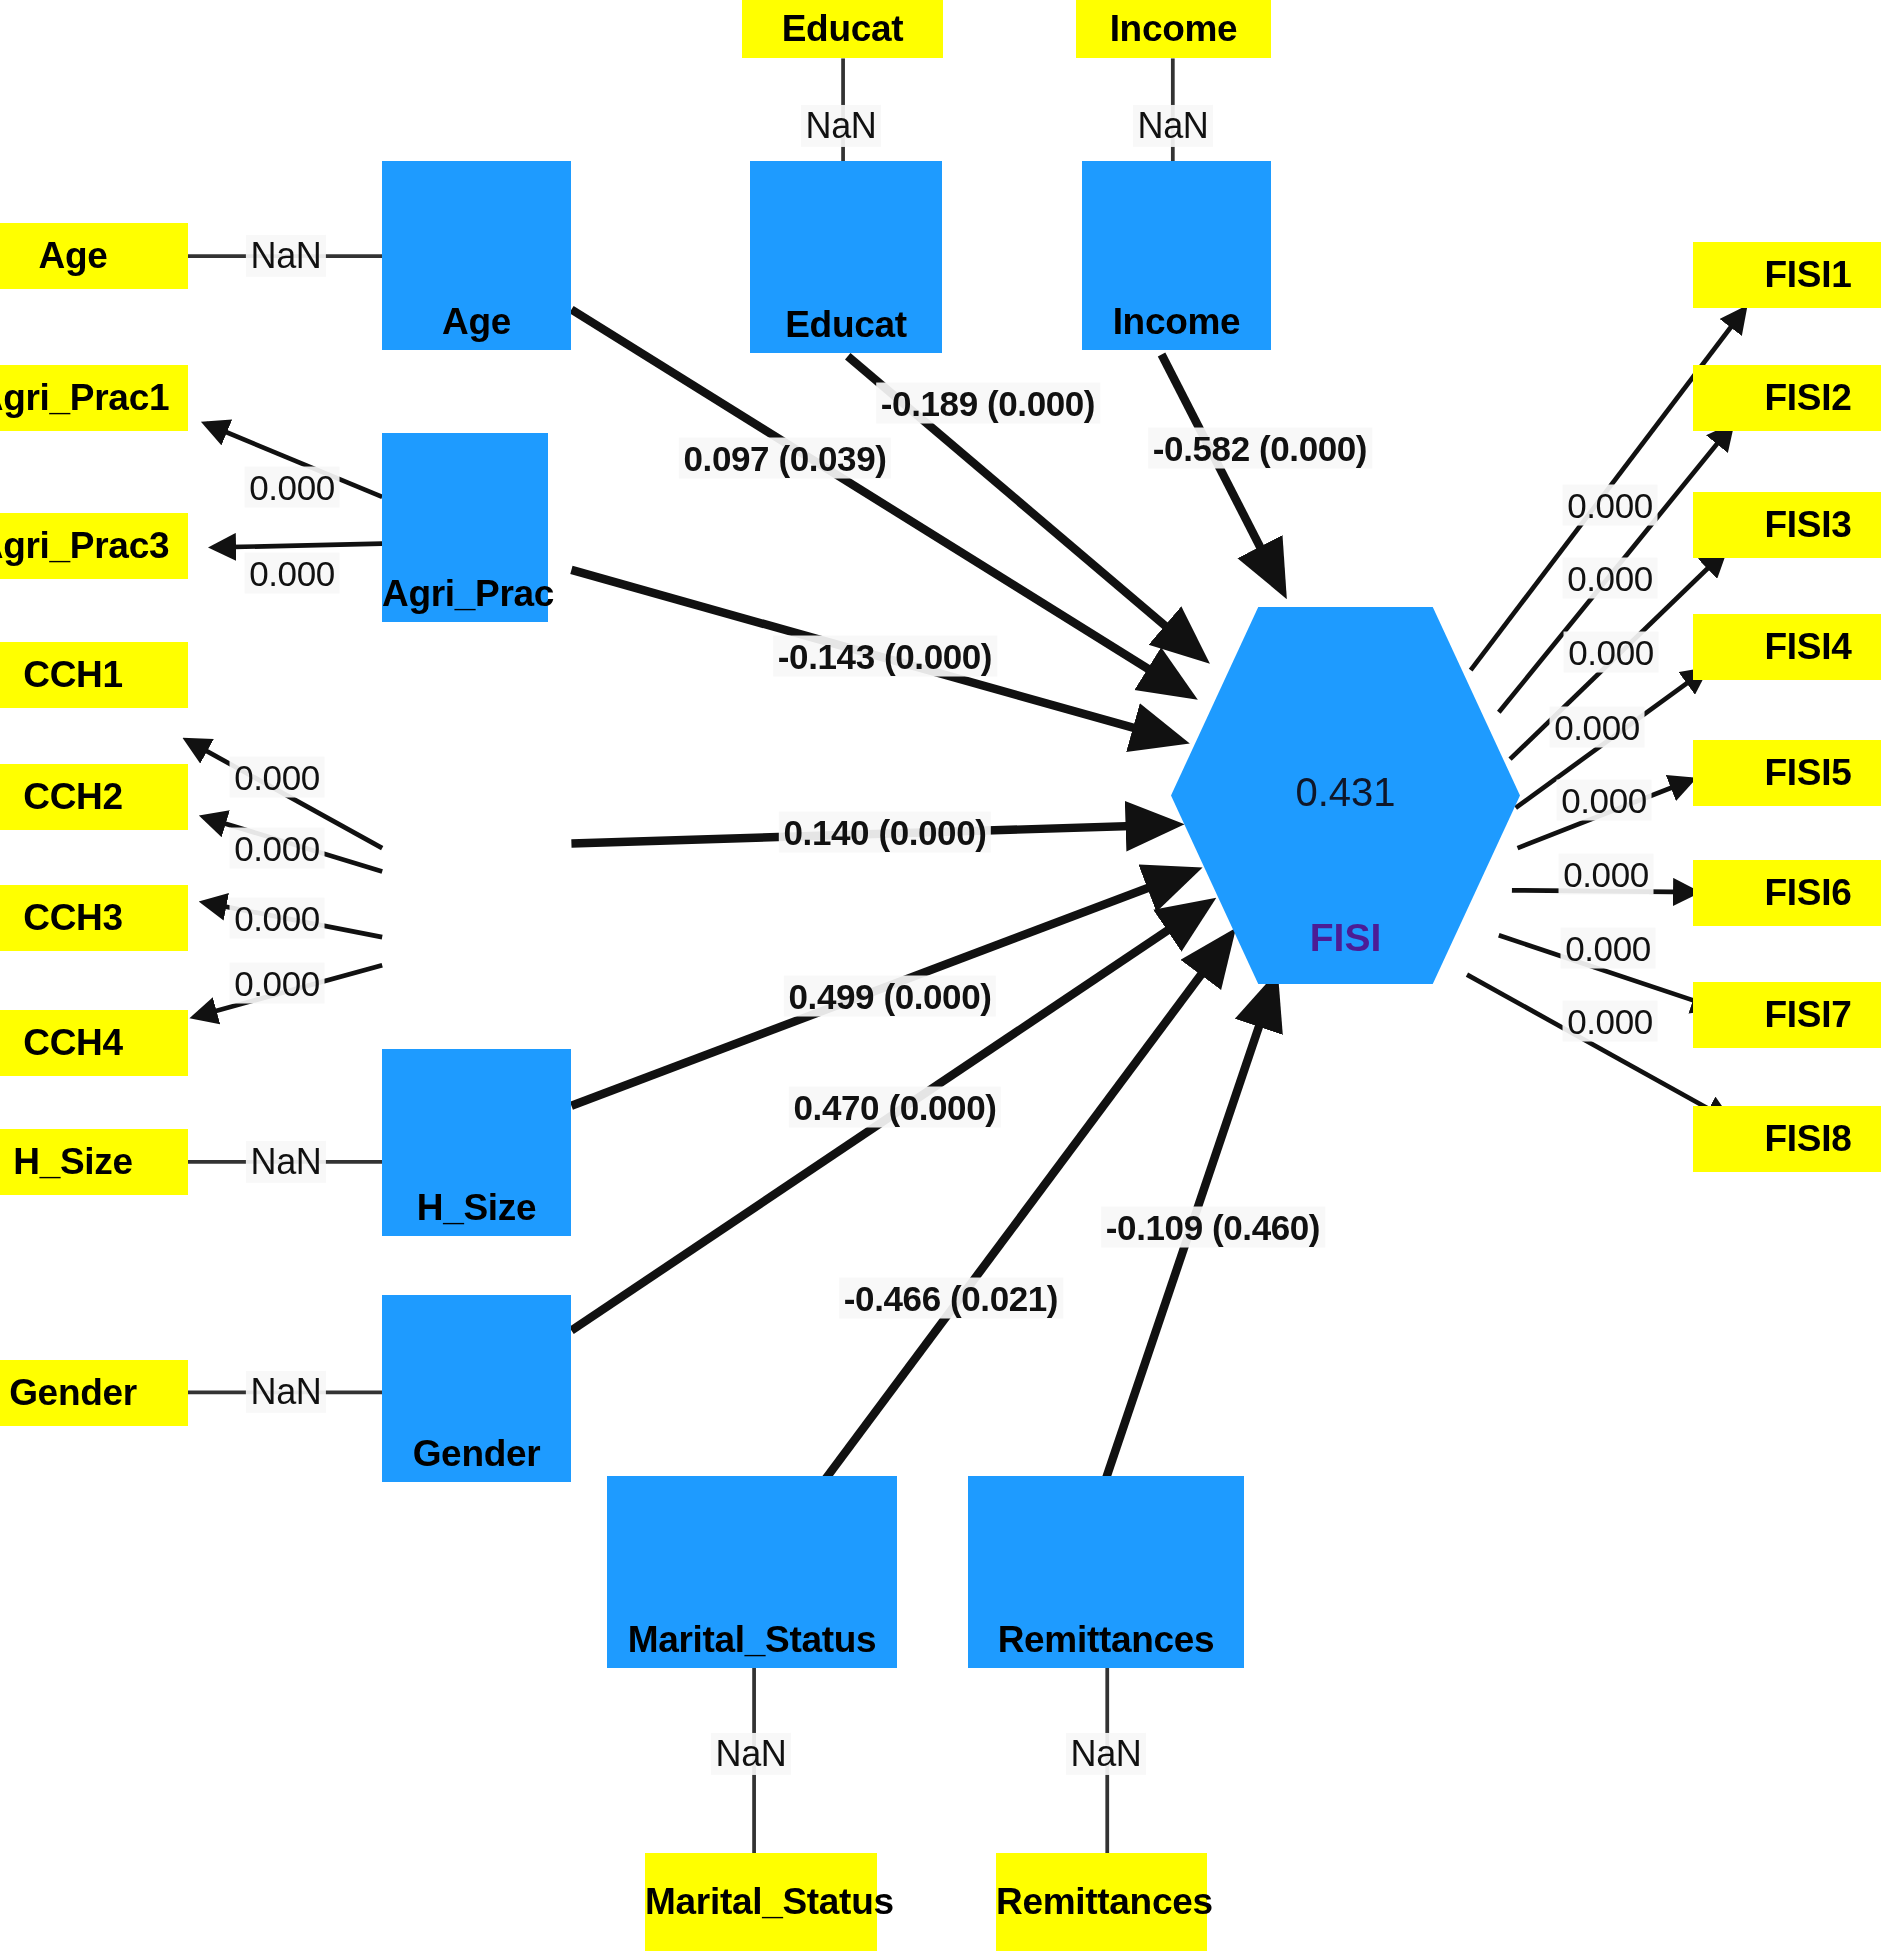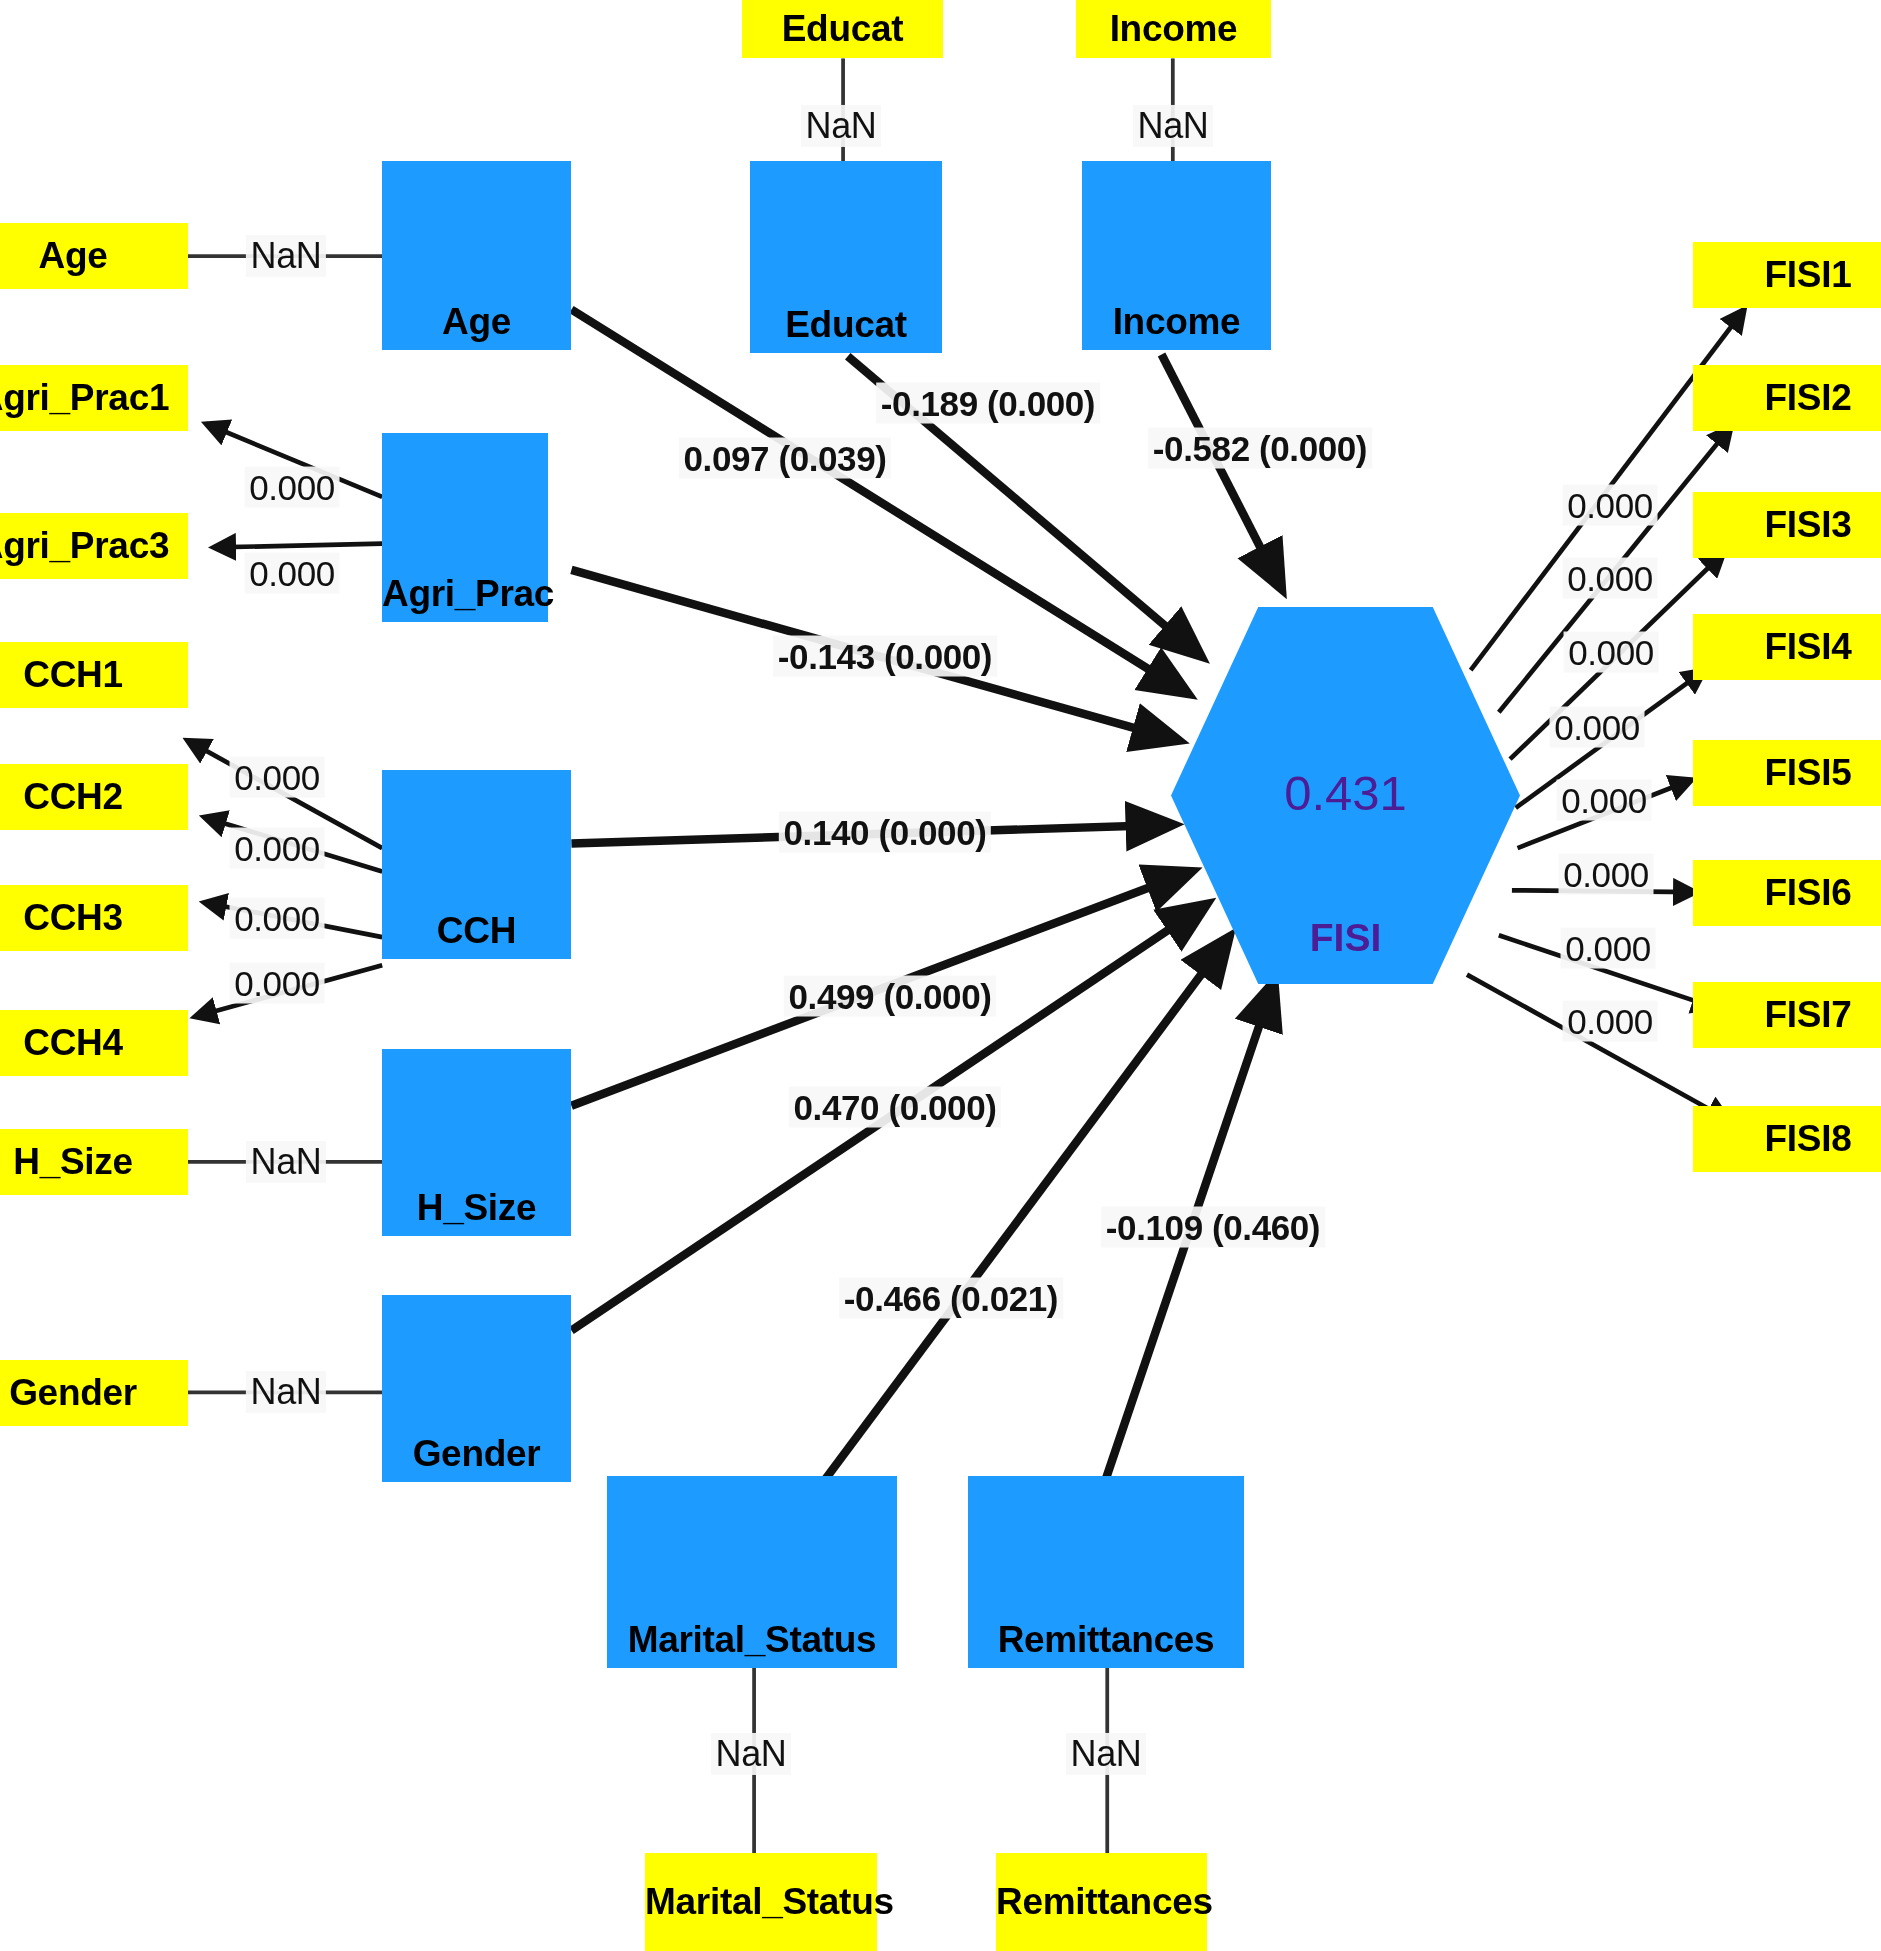--- a/index.html
+++ b/index.html
@@ -10,21 +10,21 @@
 
   .node{position:absolute;box-sizing:border-box;display:flex;align-items:flex-end;justify-content:flex-end;}
   .ind{background:#ffff00;color:#000;font-weight:bold;align-items:center;}
   .ind span{display:block;width:100%;text-align:center;font-size:37px;font-weight:bold;letter-spacing:-0.3px;}
   .lat{background:#1e9bff;color:#000;}
   .lat span{display:block;width:100%;text-align:center;font-size:37px;font-weight:bold;padding-bottom:7.5px;letter-spacing:-0.3px;}
 
   .hex{position:absolute;background:#1e9bff;
        clip-path:polygon(25% 0%,75% 0%,100% 50%,75% 100%,25% 100%,0% 50%);
        display:flex;flex-direction:column;align-items:center;justify-content:center;}
-  .hex .r2{color:#4c1d95;font-size:49px;font-weight:normal;margin-top:-5.6px;}
+  .hex .r2{color:#0f172a;font-size:40px;font-weight:normal;margin-top:-5.6px;}
   .hex .nm{color:#4c1d95;font-size:39px;font-weight:bold;position:absolute;bottom:24px;left:0;width:100%;text-align:center;}
 
   .elabel{position:absolute;background:rgba(247,247,247,0.92);color:#111;
           font-size:35px;font-weight:bold;white-space:nowrap;padding:0.9px 4.7px;line-height:1.12;
           transform:translate(-50%,-50%);letter-spacing:-0.4px;}
   .elabel.thin{font-weight:normal;font-size:36px;}
   .elabel.load{font-weight:normal;font-size:35px;margin-top:20px;}
 </style>
 </head>
 <body>
@@ -168,23 +168,20 @@
   </div>
   <div class="node lat" style="left:750px;top:161px;width:192px;height:192px;">
     <span>Educat</span>
   </div>
   <div class="node lat" style="left:1082px;top:161px;width:189px;height:189px;">
     <span>Income</span>
   </div>
   <div class="node lat" style="left:382px;top:433px;width:166px;height:189px;">
     <span>Agri_Prac</span>
   </div>
-  <div class="node lat" style="left:382px;top:770px;width:189px;height:189px;">
-    <span>CCH</span>
-  </div>
   <div class="node lat" style="left:382px;top:1049px;width:189px;height:187px;">
     <span>H_Size</span>
   </div>
   <div class="node lat" style="left:382px;top:1295px;width:189px;height:187px;">
     <span>Gender</span>
   </div>
   <div class="node lat" style="left:607px;top:1476px;width:290px;height:192px;">
     <span>Marital_Status</span>
   </div>
   <div class="node lat" style="left:968px;top:1476px;width:276px;height:192px;">

